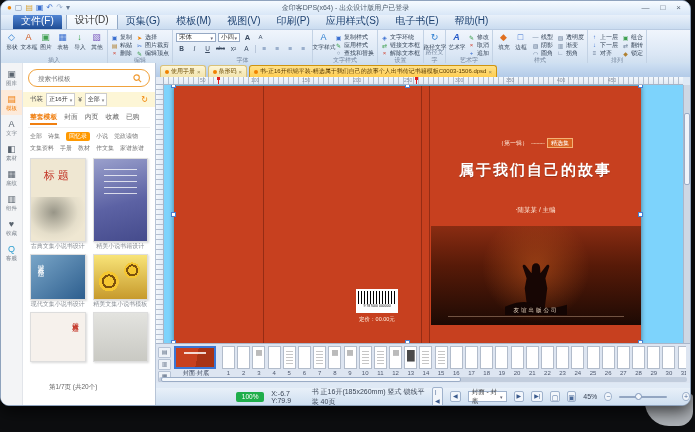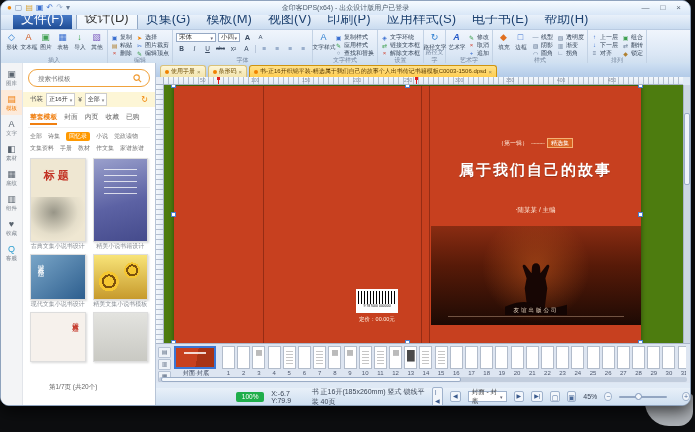--- a/index.html
+++ b/index.html
@@ -11,21 +11,21 @@
   .win{position:absolute;left:0;top:0;width:691px;height:406px;background:#dfe9f5;
        border-radius:9px;overflow:hidden;box-shadow:0 6px 16px rgba(0,0,0,.65);border:1px solid #8fa3bd;box-sizing:border-box}
   .titlebar{position:relative;height:14px;background:linear-gradient(#f6fbff,#d9e7f7)}
   .qat{position:absolute;left:6px;top:1px;display:flex;gap:3px;align-items:center}
   .qicon{font-size:8px;line-height:11px;cursor:default}
   .win-title{position:absolute;left:0;right:0;top:2px;text-align:center;font-size:7px;color:#51606f}
   .win-ctrls{position:absolute;right:9px;top:1px;display:flex;gap:11px;font-size:8px;color:#5a6775}
   .win-ctrls span{line-height:11px}
   
   .tabrow{height:14px;background:linear-gradient(#e9f1fa,#cadcf0);display:flex;align-items:flex-end;padding-left:12px;border-bottom:1px solid #b9cbe2}
-  .mtab{font-size:13px;color:#1d4170;padding:0 8px 1px;white-space:nowrap}
+  .mtab{font-size:10px;color:#1d4170;padding:0 8px 1px;white-space:nowrap}
   .mtab.file{background:linear-gradient(#5589d8,#1e4c94);color:#fff;border-radius:3px 3px 0 0;margin-right:4px}
   .mtab.active{background:linear-gradient(#fdfeff,#eaf2fb);border:1px solid #93aac7;border-bottom:none;border-radius:3px 3px 0 0;color:#333;padding-bottom:2px}
   
   .ribbon{height:34px;background:linear-gradient(#f0f5fc,#dbe7f5 70%,#cfdff0);display:flex;overflow:hidden;border-bottom:1px solid #aebfd6}
   .rgroup{position:relative;border-right:1px solid #c3d2e4;padding:2px 3px 8px;flex:0 0 auto}
   .glabel{position:absolute;bottom:0;left:0;right:0;text-align:center;font-size:6px;color:#76879e;line-height:8px}
   .gbody{display:flex;gap:4px;align-items:flex-start}
   .bigs{display:flex;gap:2px}
   .big{display:flex;flex-direction:column;align-items:center;width:15px;cursor:default}
   .big .ig{font-size:9px;line-height:11px;height:11px}
@@ -61,21 +61,21 @@
   .ptabs{display:flex;gap:7px;margin-top:5px;font-size:6.8px;color:#666;border-bottom:1px solid #eee;padding:0 2px 2px}
   .ptab{white-space:nowrap}
   .ptab.active{color:#f07f10;font-weight:bold;border-bottom:2px solid #f07f10;padding-bottom:1px}
   .cats{display:flex;flex-wrap:wrap;gap:3px 6px;margin-top:4px;font-size:6px;color:#777;line-height:9px;padding:0 2px}
   .cat.active{background:#f90;color:#fff;border-radius:2px;padding:0 3px}
   .tgrid{display:grid;grid-template-columns:1fr 1fr;gap:3px 7px;margin-top:5px;padding:0 2px}
   .titem{display:flex;flex-direction:column}
   .thumb{width:100%;border:1px solid #ddd;position:relative;overflow:hidden;box-sizing:border-box;box-shadow:1px 1px 2px rgba(0,0,0,.15)}
   .cap{font-size:6px;color:#8a8f96;text-align:center;height:9px;line-height:9px;white-space:nowrap;overflow:hidden}
   .t-classic{height:84px;background:#efe7d2}
-  .t-classic .ttl{position:absolute;top:9px;left:0;right:0;text-align:center;color:#c23022;font-size:11px;font-weight:bold;letter-spacing:3px}
+  .t-classic .ttl{position:absolute;top:9px;left:0;right:0;text-align:center;color:#c23022;font-size:11px;font-weight:normal;letter-spacing:3px}
   .t-classic::after{content:"";position:absolute;bottom:0;left:0;right:0;height:44px;
      background:radial-gradient(ellipse at 42% 35%,rgba(80,82,74,.55),rgba(190,188,172,.2) 55%,transparent 75%)}
   .t-purple{height:84px;background:linear-gradient(165deg,#9aa0cc,#5c62a4 55%,#454b8c)}
   .t-purple::after{content:"";position:absolute;top:10px;left:10px;right:10px;height:26px;
      background:repeating-linear-gradient(180deg,rgba(255,255,255,.75) 0 1px,transparent 1px 6px)}
   .t-blue{height:46px;background:linear-gradient(140deg,#7aa6c8,#2d5e8e)}
   .t-blue .ttl{position:absolute;top:4px;left:5px;writing-mode:vertical-rl;color:#fff;font-size:6.5px;letter-spacing:2px}
   .t-sunflower{height:46px;background:
      radial-gradient(circle at 28% 60%,#f5c731 0 5px,#7c520e 5px 7px,#f5c731 7px 10px,transparent 10px),
      radial-gradient(circle at 72% 35%,#f5c731 0 4px,#7c520e 4px 6px,#f5c731 6px 8px,transparent 8px),
@@ -97,21 +97,21 @@
   .rcorner{position:absolute;left:0;top:14px;width:8px;height:8px;background:#e6ecf5;border-right:1px solid #a8b4c6;border-bottom:1px solid #a8b4c6;box-sizing:border-box}
   .hruler{position:absolute;left:8px;right:7px;top:14px;height:8px;
         background:repeating-linear-gradient(90deg,transparent 0 4px,#b4bfd0 4px 5px),linear-gradient(#f4f8fc,#e3ebf5);
         border-bottom:1px solid #a8b4c6;box-sizing:border-box;overflow:hidden}
   .rnum{position:absolute;top:0;font-size:5px;color:#8a93a2;line-height:7px}
   .rmark{position:absolute;top:0;bottom:0;width:1px;background:#e01f1f}
   .rmark::after{content:"";position:absolute;top:0;left:-1px;width:3px;height:3px;background:#e01f1f}
   .vruler{position:absolute;left:0;top:22px;width:8px;bottom:62px;
         background:repeating-linear-gradient(180deg,transparent 0 4px,#b4bfd0 4px 5px),linear-gradient(90deg,#f4f8fc,#e3ebf5);
         border-right:1px solid #a8b4c6;box-sizing:border-box}
-  .canvas{position:absolute;left:8px;top:22px;right:7px;bottom:62px;background:#4d7c0f;overflow:hidden}
+  .canvas{position:absolute;left:8px;top:22px;right:7px;bottom:62px;background:#7dd3fc;overflow:hidden}
   .vscroll{position:absolute;right:0;top:22px;width:7px;bottom:62px;background:#cdd7e4;border-left:1px solid #aab6ca;box-sizing:border-box}
   .vthumb{position:absolute;left:0;right:0;top:28px;height:72px;background:#f0f4fa;border:1px solid #9aacc6;border-radius:2px;box-sizing:border-box}
   
   .spread{position:absolute;left:10px;top:1px;width:467px;height:257px;background:#c7401f;box-shadow:0 0 5px rgba(0,0,0,.45)}
   .fold{position:absolute;top:0;bottom:0;width:1px;background:rgba(60,10,0,.35)}
   .front{position:absolute;left:256px;right:0;top:0;bottom:0;text-align:center;color:#fff}
   .series{margin-top:52px;display:flex;justify-content:center;align-items:center;gap:3px;font-size:6px;color:#ffe9d8}
   .badge{border:1px solid #f3b277;background:#d8611f;padding:0 3px;line-height:8px;font-size:6px;color:#fff}
   .dash{letter-spacing:-1px;color:#f3c9a8}
   .ctitle{margin-top:13px;font-size:15px;font-weight:bold;letter-spacing:2px;text-shadow:0 1px 1px rgba(0,0,0,.25)}

